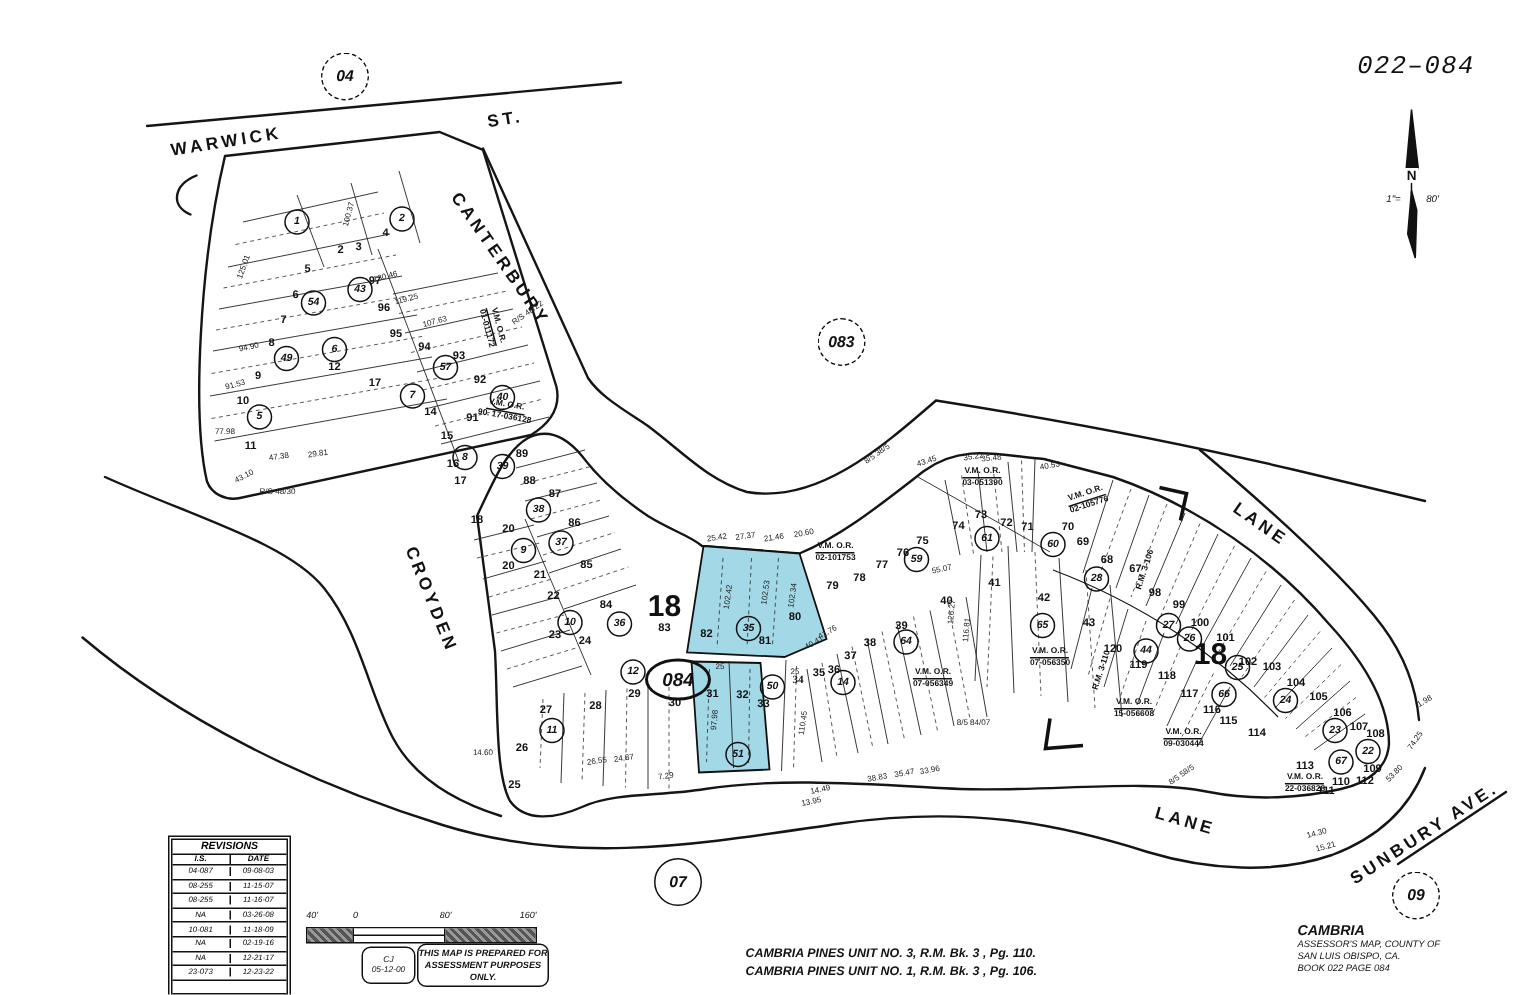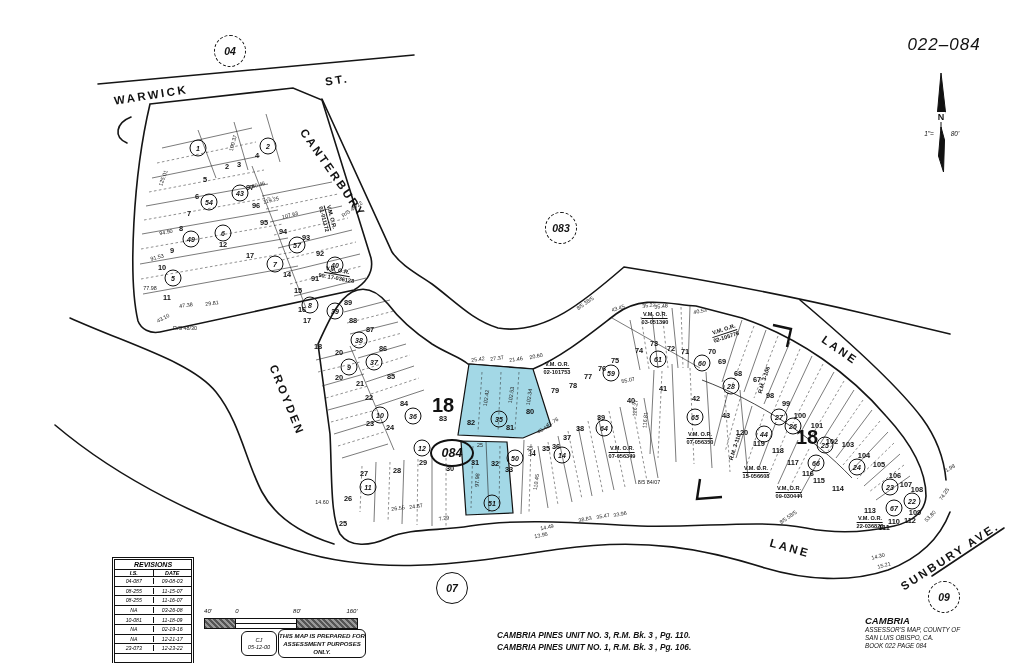--- a/index.html
+++ b/index.html
@@ -208,21 +208,21 @@
         <line x1="568" y1="431" x2="582" y2="499" stroke="#222" stroke-width="0.5" stroke-dasharray="2.6 2.4"></line>
         <line x1="588" y1="421" x2="603" y2="493" stroke="#222" stroke-width="0.5" stroke-dasharray="2.6 2.4"></line>
         <line x1="609" y1="411" x2="625" y2="487" stroke="#222" stroke-width="0.5" stroke-dasharray="2.6 2.4"></line>
         <line x1="632" y1="402" x2="647" y2="481" stroke="#222" stroke-width="0.5" stroke-dasharray="2.6 2.4"></line>
         <line x1="641" y1="317" x2="649" y2="369" stroke="#222" stroke-width="0.5" stroke-dasharray="2.6 2.4"></line>
         <line x1="662" y1="311" x2="668" y2="368" stroke="#222" stroke-width="0.5" stroke-dasharray="2.6 2.4"></line>
         <line x1="681" y1="307" x2="683" y2="368" stroke="#222" stroke-width="0.5" stroke-dasharray="2.6 2.4"></line>
       </g>
   </svg>
 
-  <div class="abs ctr sheetno" style="left:944px;top:45px;">022–084</div>
+  <div class="abs ctr sheetno" style="left:944px;top:45px;font-family:Liberation Mono, monospace;">022–084</div>
   <div class="abs ctr nlabel" style="left:941px;top:117px;">N</div>
   <div class="abs ctr scnote" style="left:929px;top:133px;">1"=</div>
   <div class="abs ctr scnote" style="left:955px;top:133px;">80'</div>
 
   <div id="revtable" class="abs">
     <div class="rt-title">REVISIONS</div>
     <div class="rt-head">
       <div class="c1">I.S.</div>
       <div class="c2">DATE</div>
     </div>

